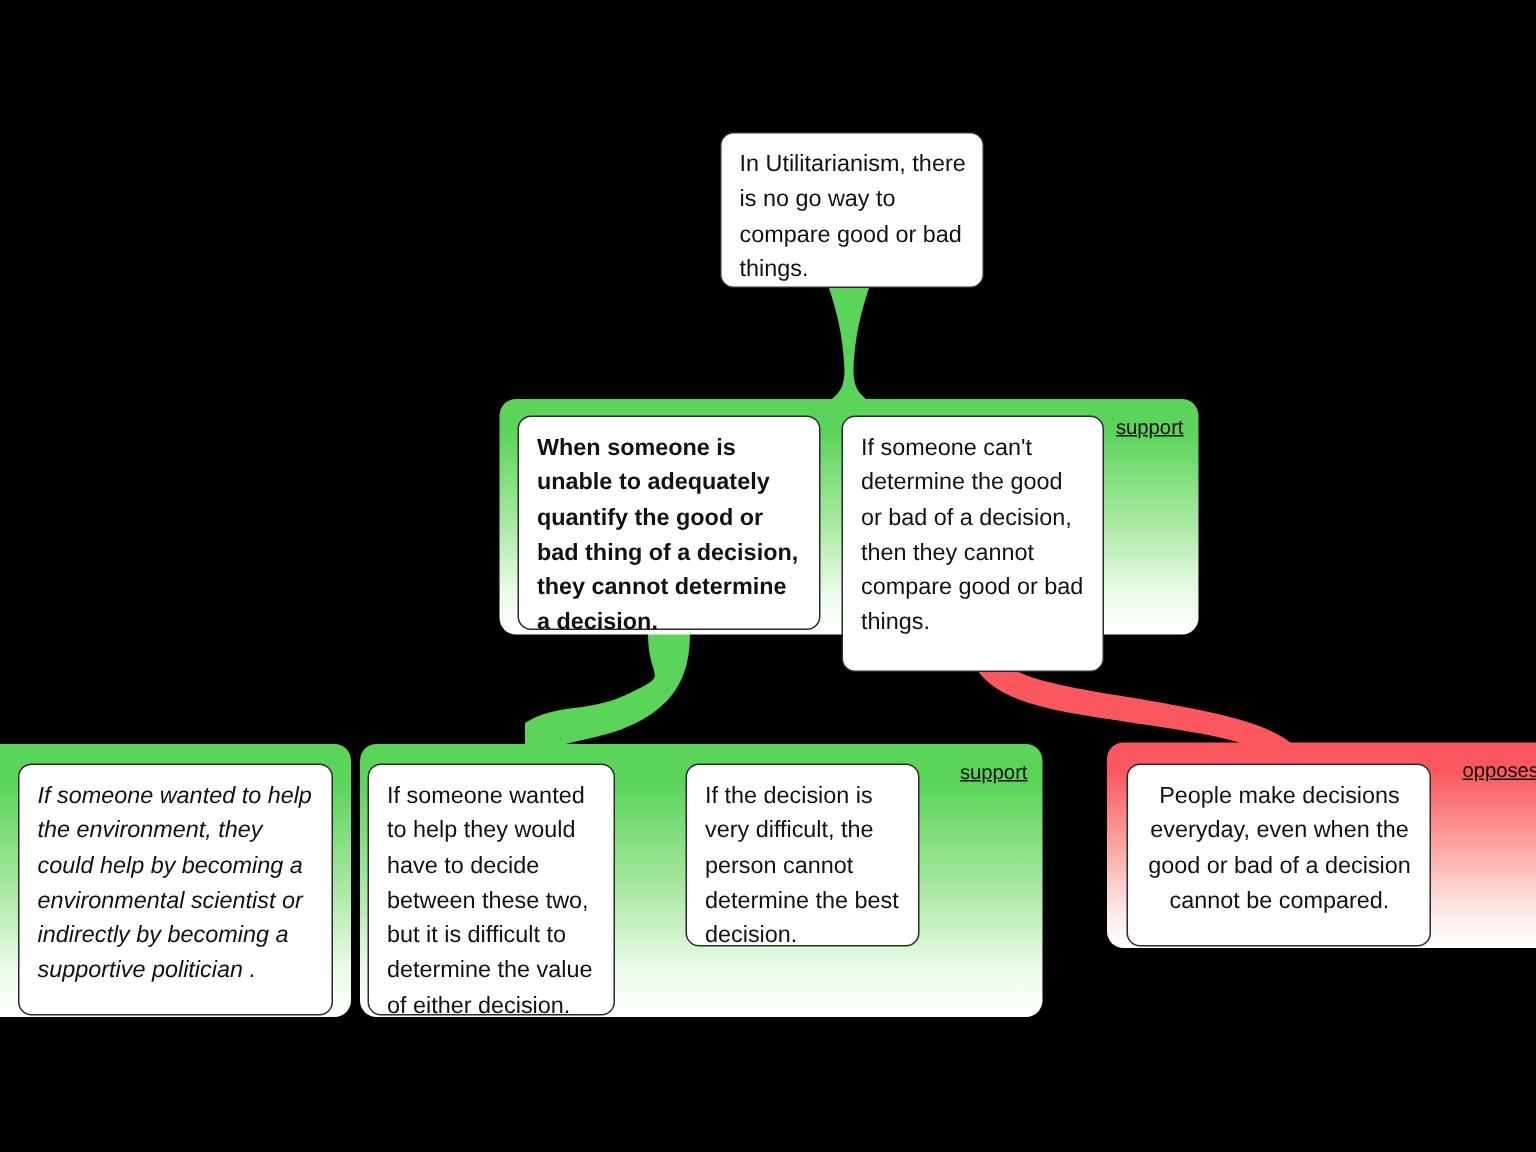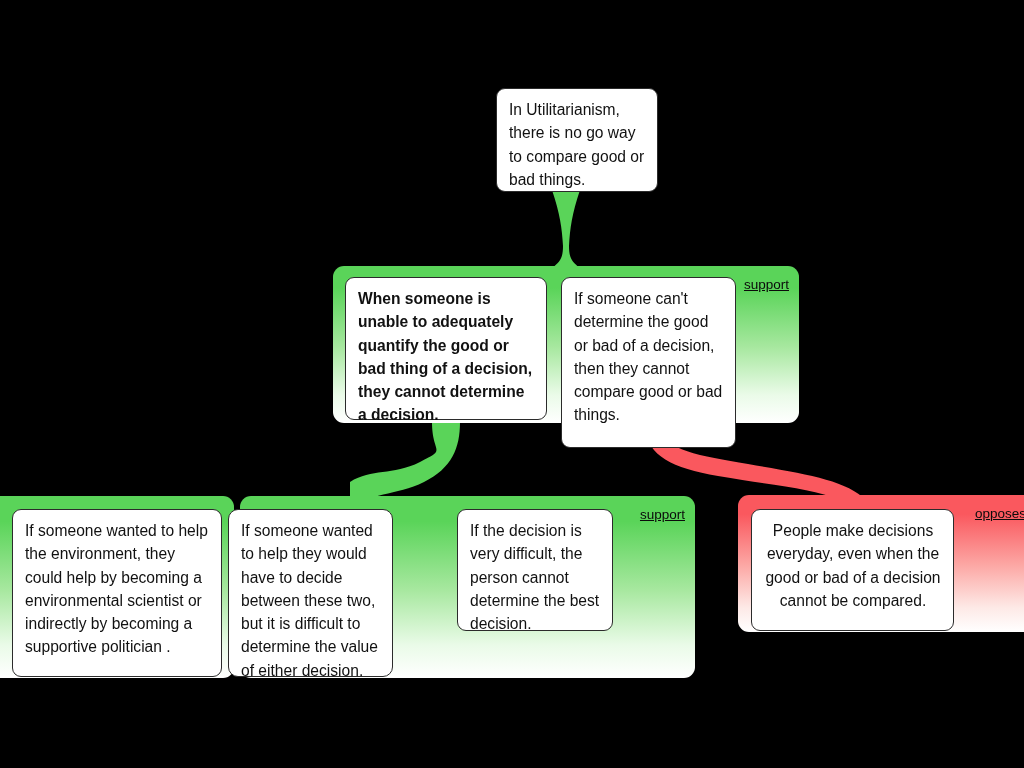--- a/index.html
+++ b/index.html
@@ -75,44 +75,44 @@
 
     <path d="M 552,190 L 580,190 C 572,214 570,228 569,246 C 569,258 572,262 580,268 L 552,268 C 560,262 563,258 563,246 C 562,228 560,214 552,190 Z" fill="#5ad459"></path>
 
     <path d="M 432,422 C 432,455 448,448 420,462 C 392,476 372,468 350,482 L 350,510 C 368,492 396,496 424,482 C 452,468 460,448 460,422 Z" fill="#5ad459"></path>
 
     <path d="M 645,428 C 648,456 672,468 718,476 C 776,486 812,488 840,500 L 866,500 C 846,480 806,474 748,464 C 700,456 664,450 659,428 Z" fill="#fa585e"></path>
 
     <rect x="636" y="424" width="26" height="4" rx="1.5" fill="#fa585e"></rect>
   </svg>
 
-  <div class="card" style="left:480px; top:88px; width:162px; height:104px;margin-left:16px;">
+  <div class="card" style="left:480px; top:88px; width:176px; height:104px;">
     <span class="card-text">In Utilitarianism, there is no go way to compare good or bad things.</span>
   </div>
 
   <div class="group support" style="left:333px; top:266px; width:466px; height:157px;">
     <span class="group-label">support</span>
   </div>
   <div class="card" style="left:345px; top:277px; width:202px; height:143px;font-weight:bold;">
     <span class="card-text">When someone is unable to adequately quantify the good or bad thing of a decision, they cannot determine a decision.</span>
   </div>
   <div class="card" style="left:561px; top:277px; width:175px; height:171px;">
     <span class="card-text">If someone can't determine the good or bad of a decision, then they cannot compare good or bad things.</span>
   </div>
 
   <div class="group support" style="left:-12px; top:496px; width:246px; height:182px;">
   </div>
-  <div class="card" style="left:12px; top:509px; width:210px; height:168px;">
+  <div class="card" style="left:12px; top:509px; width:210px; height:168px;font-style:italic;">
     <span class="card-text">If someone wanted to help the environment, they could help by becoming a environmental scientist or indirectly by becoming a supportive politician .</span>
   </div>
 
   <div class="group support" style="left:240px; top:496px; width:455px; height:182px;">
     <span class="group-label">support</span>
   </div>
-  <div class="card" style="left:228px; top:509px; width:165px; height:168px;border-radius:10px;">
+  <div class="card" style="left:245px; top:509px; width:165px; height:168px;">
     <span class="card-text">If someone wanted to help they would have to decide between these two, but it is difficult to determine the value of either decision.</span>
   </div>
   <div class="card" style="left:457px; top:509px; width:156px; height:122px;">
     <span class="card-text">If the decision is very difficult, the person cannot determine the best decision.</span>
   </div>
 
   <div class="group opposes" style="left:738px; top:495px; width:298px; height:137px;">
     <span class="group-label">opposes</span>
   </div>
   <div class="card" style="left:751px; top:509px; width:203px; height:122px;text-align:center;">

